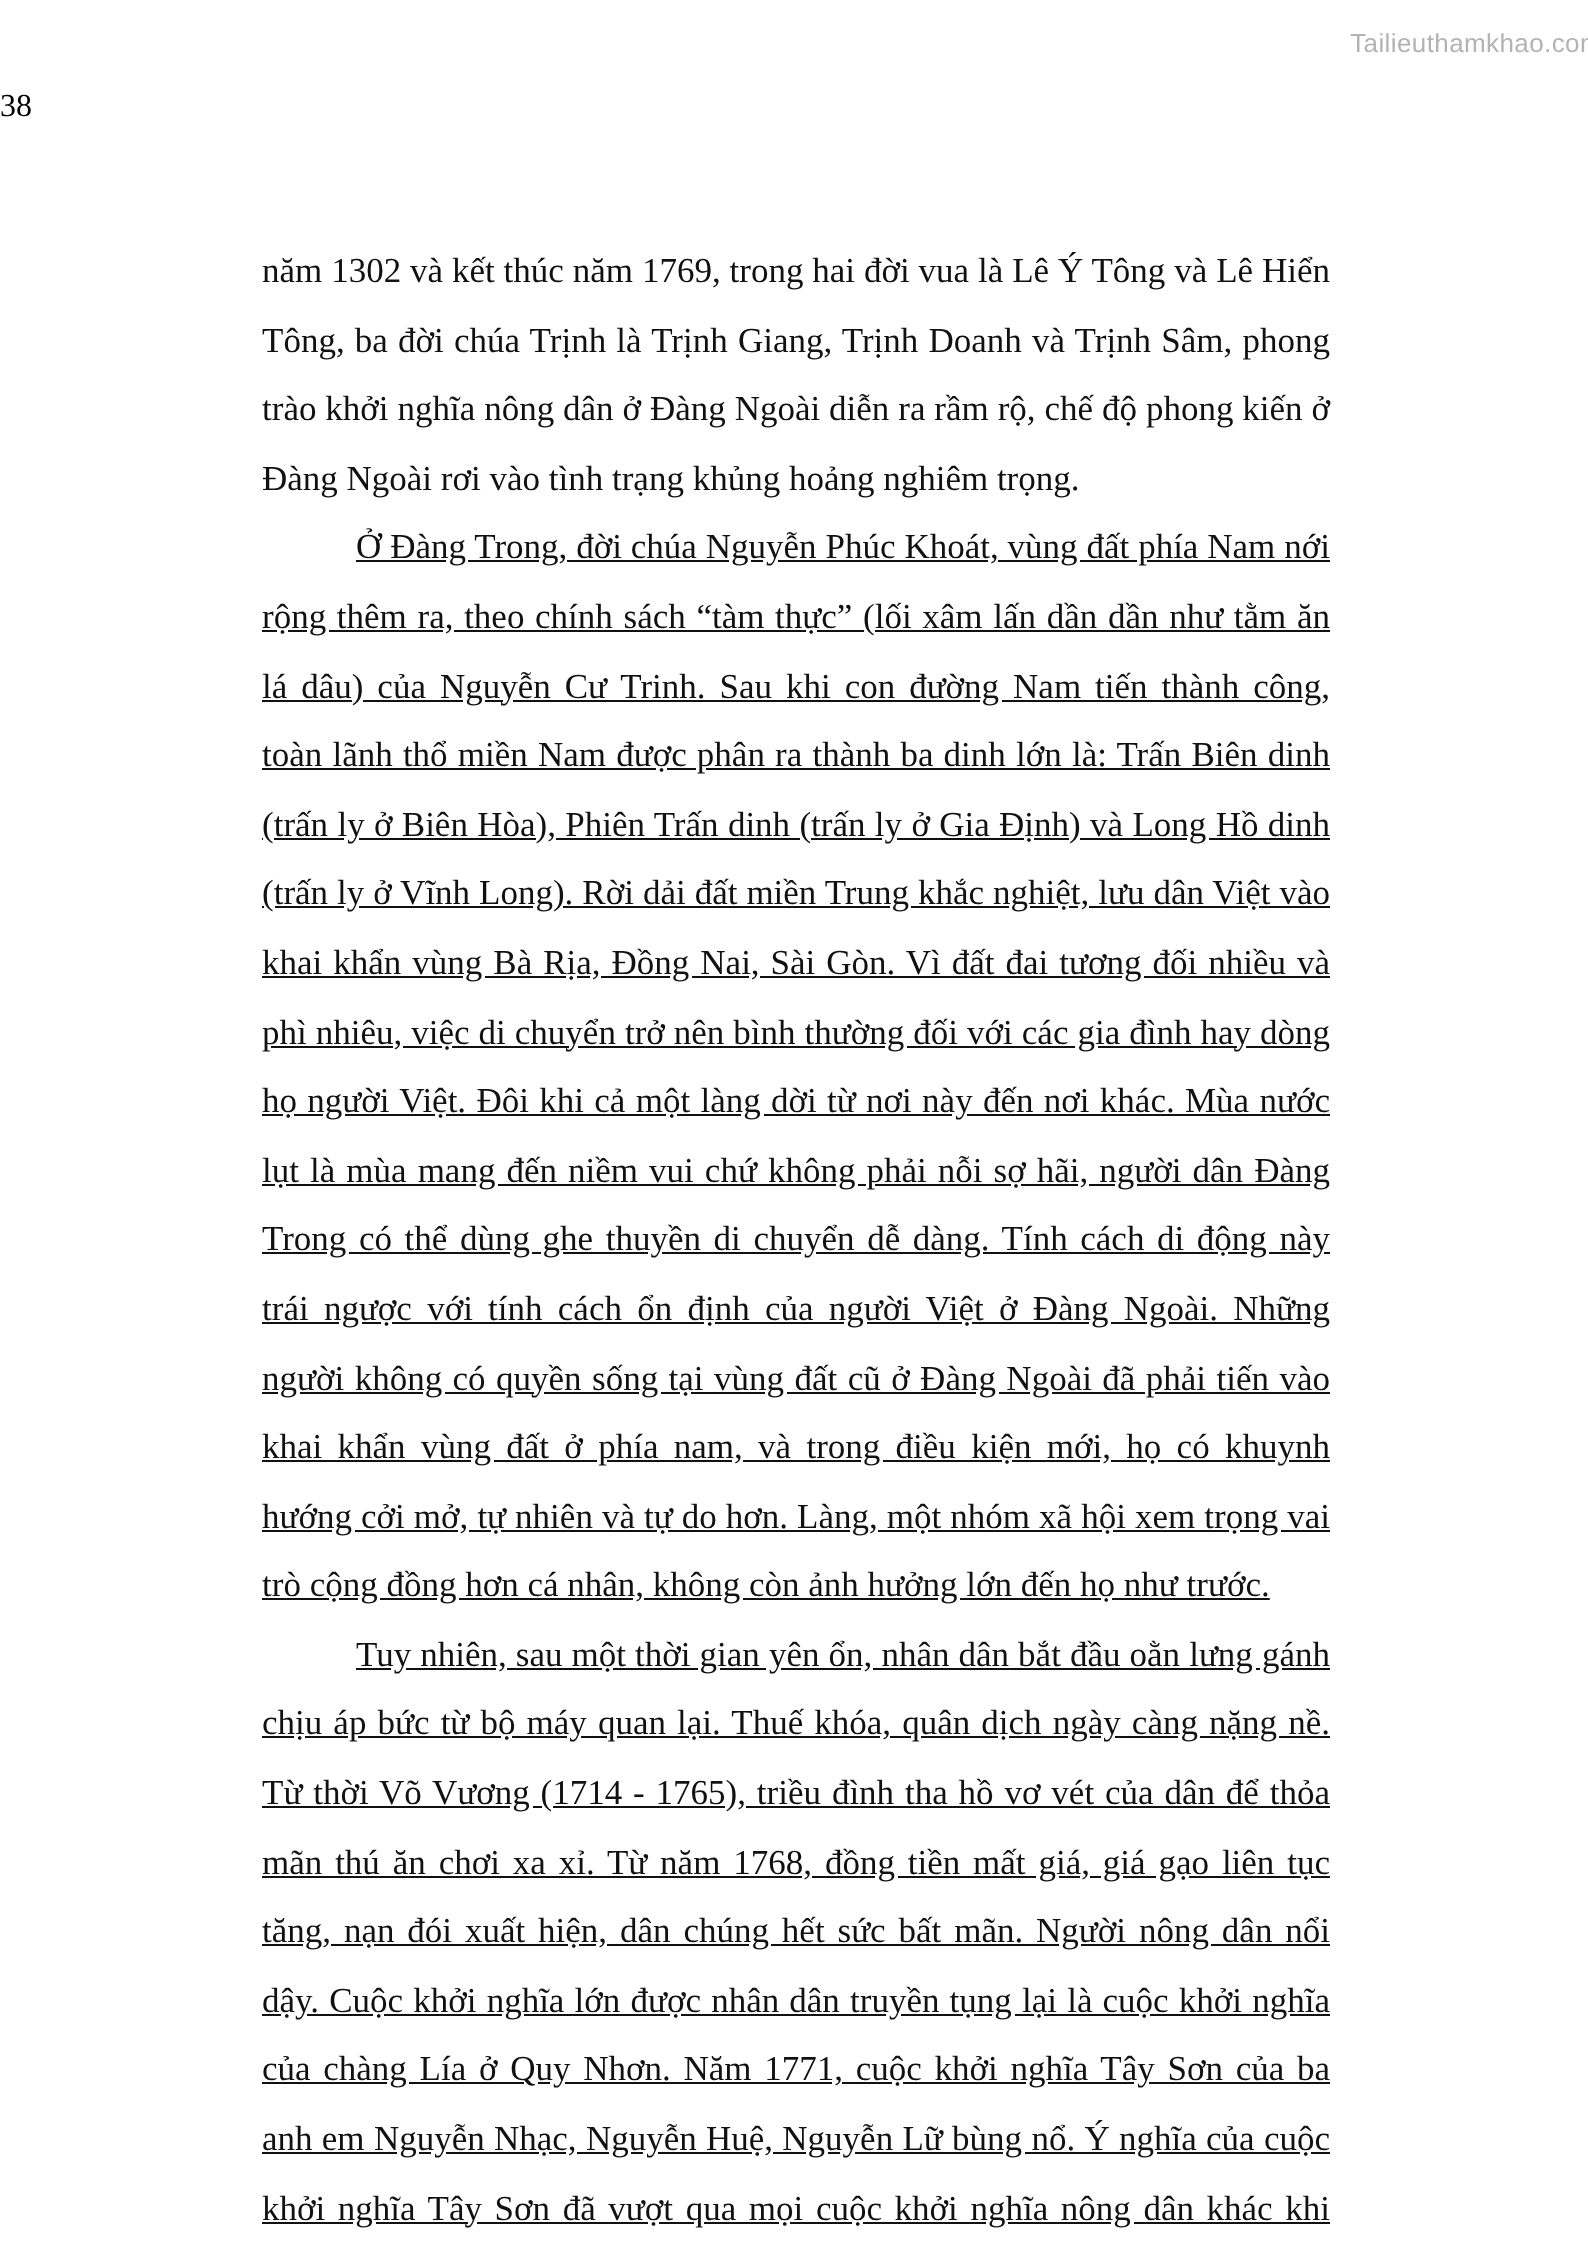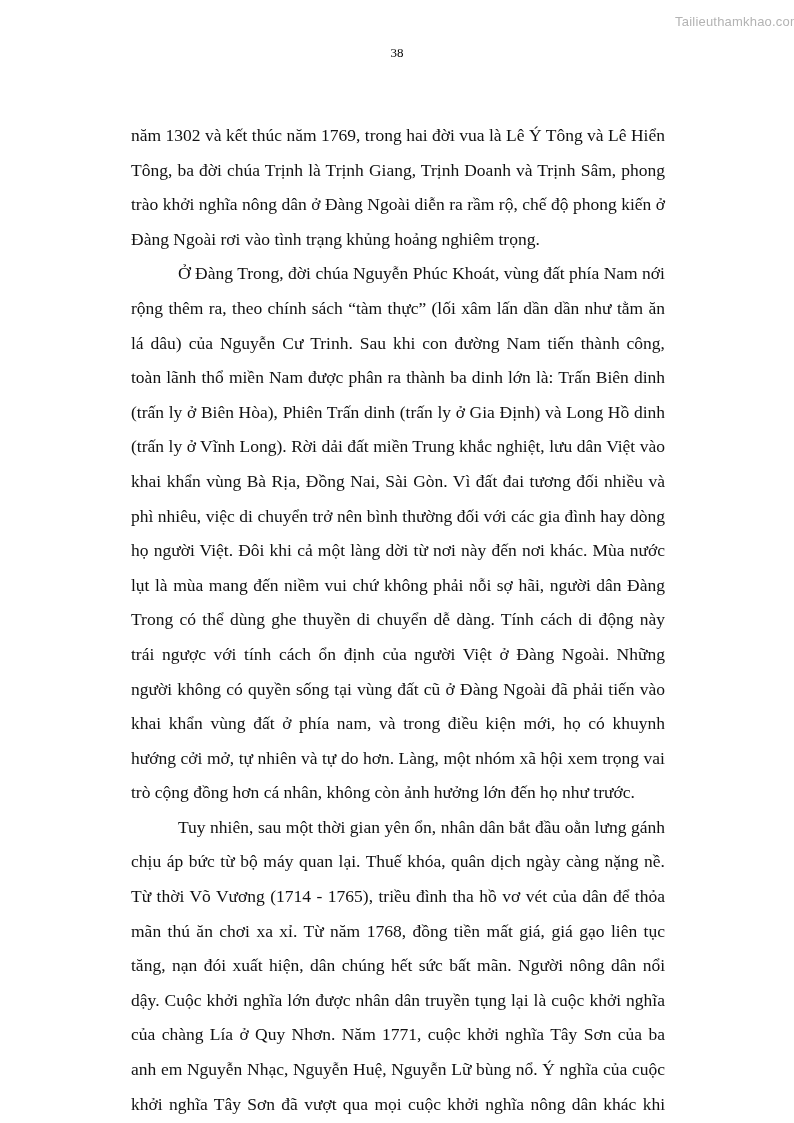--- a/index.html
+++ b/index.html
@@ -35,22 +35,21 @@
     color: #b3b3b3;
     white-space: nowrap;
     user-select: none;
   }
 
   .page-number {
     position: absolute;
     top: 45px;
     left: 0;
     width: 794px;
-    text-align: center;
-    font-size: 13px;
+    font-size: 16px;
     color: #000;
   }
 
   .content {
     position: absolute;
     top: 118px;
     left: 131px;
     width: 534px;
     text-align: justify;
     text-justify: inter-word;
@@ -62,20 +61,21 @@
   .content p {
     margin: 0;
     text-align: justify;
     text-indent: 0;
     -webkit-hyphens: none;
     hyphens: none;
   }
 
   .content p.indent {
     text-indent: 47px;
+    text-decoration: underline;
   }
 
   
   .content p::after {
     content: "";
     display: inline-block;
     width: 100%;
   }
   .content p.nostretch::after {
     display: none;

